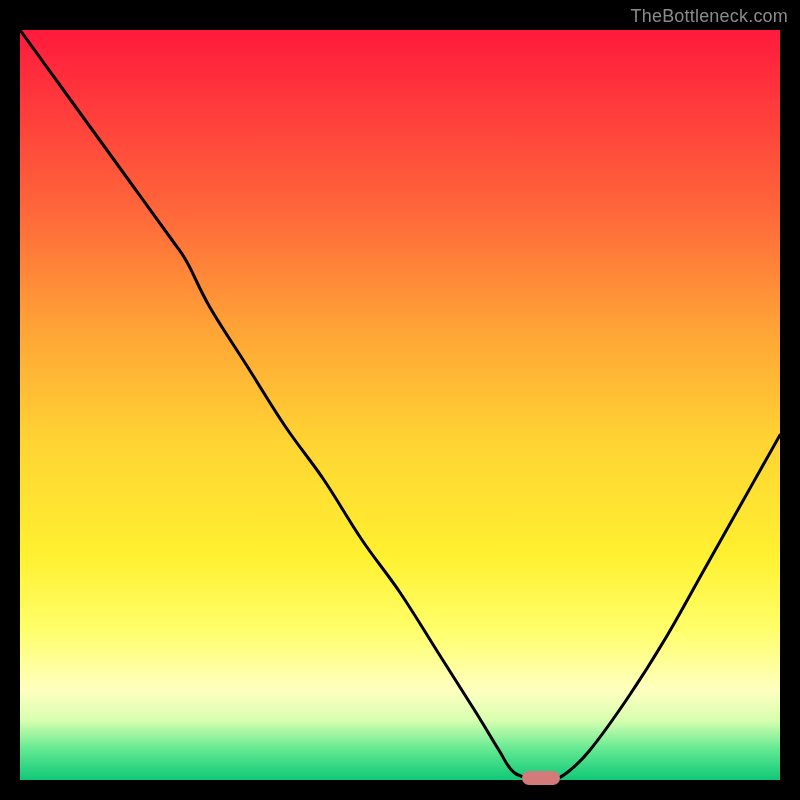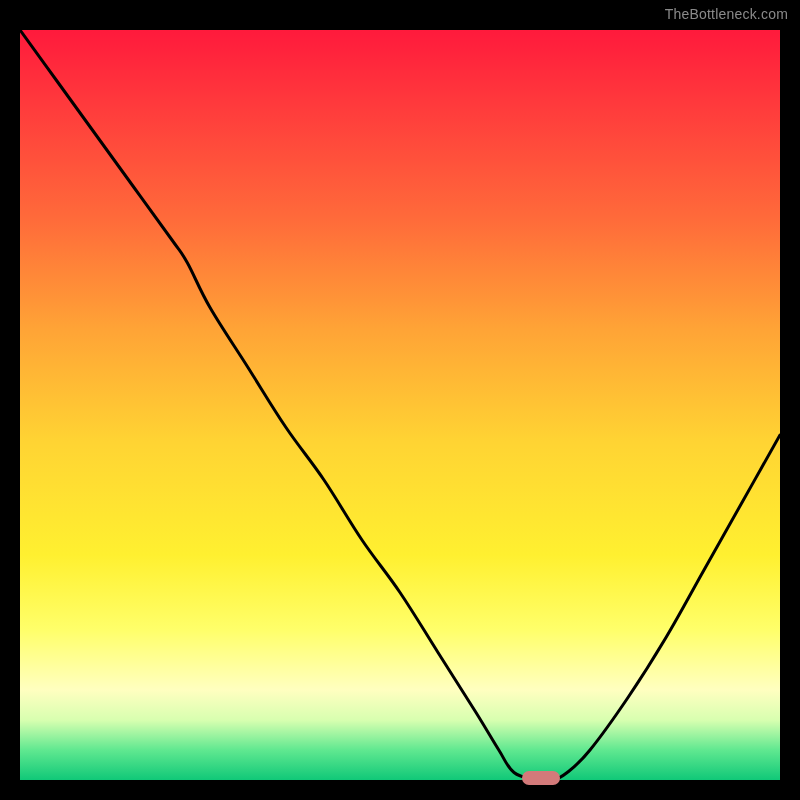--- a/index.html
+++ b/index.html
@@ -28,21 +28,21 @@
       #d8ffb0 92%,
       #60e890 96%,
       #10c878 100%
     );
   }
   .watermark {
     position: absolute;
     top: 6px;
     right: 12px;
     font-family: Arial, Helvetica, sans-serif;
-    font-size: 14px;
+    font-size: 18px;
     color: #8a8a8a;
     font-weight: 500;
     letter-spacing: 0.2px;
   }
   svg.curve {
     position: absolute;
     left: 0; top: 0;
     width: 100%;
     height: 100%;
   }

